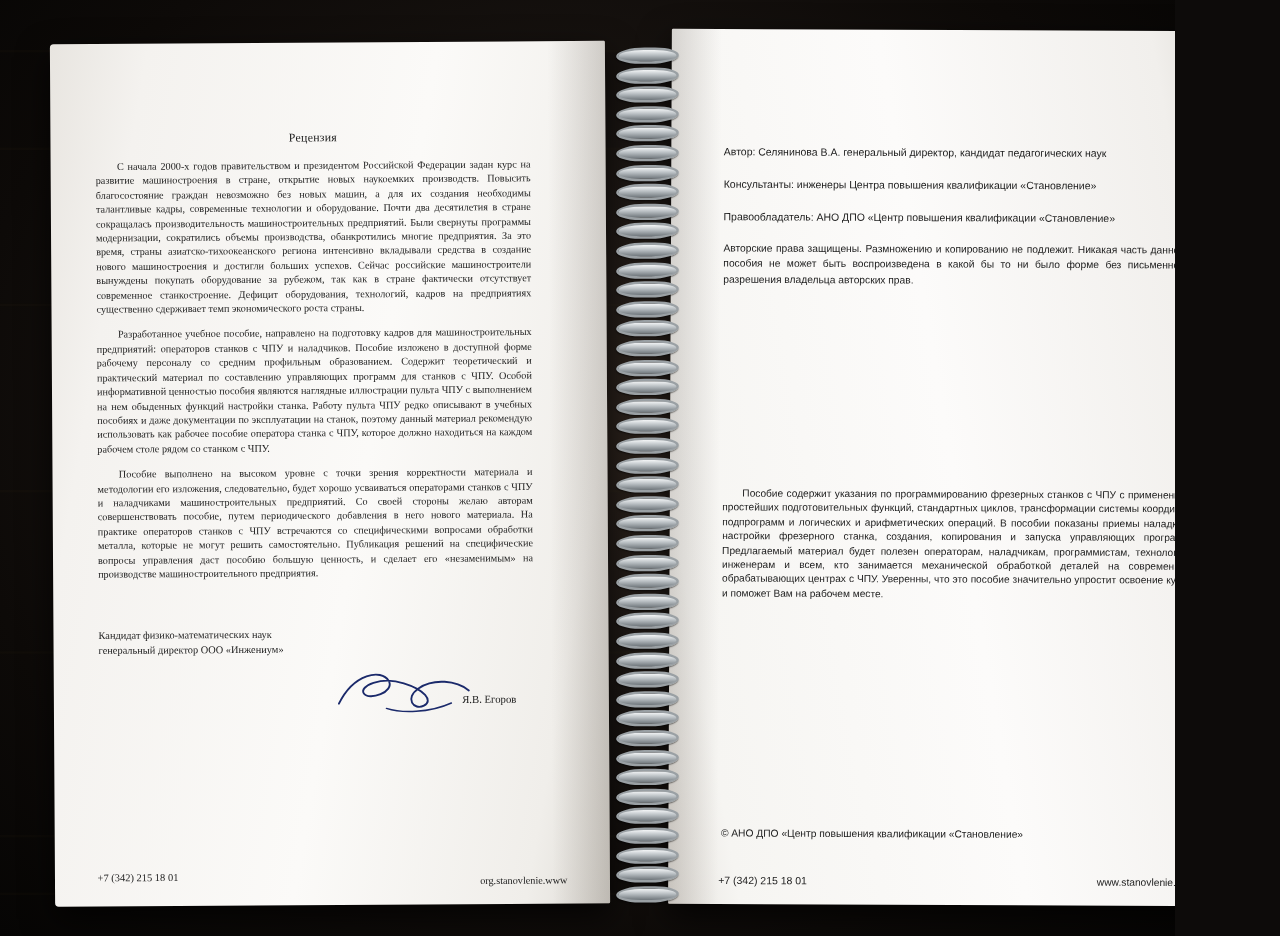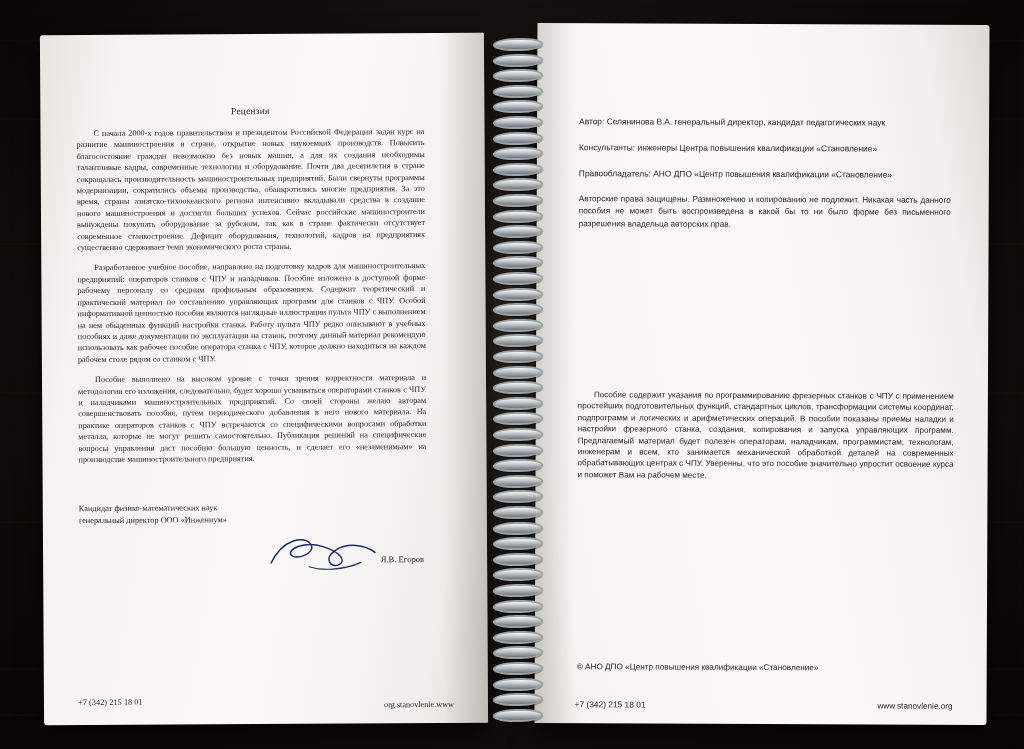--- a/index.html
+++ b/index.html
@@ -8,21 +8,21 @@
     background: #0d0b0a;
   }
   body {
     width: 1024px;
     height: 749px;
     overflow: hidden;
     font-family: "Liberation Serif", serif;
   }
   .scene {
     position: relative;
-    width: 1024px;
+    width: 940px;
     height: 749px;
     background: #17120f;
     background-image:
       radial-gradient(ellipse at 50% 45%, #2a211b 0%, #1a1512 38%, #0d0a08 75%, #060504 100%);
     overflow: hidden;
   }
   
   .grain {
     position: absolute;
     left: 0; right: 0;
@@ -132,21 +132,21 @@
     line-height: 11.5px;
     color: #1b1b1b;
   }
   .sign-row {
     position: relative;
     height: 46px;
     margin-top: 4px;
   }
   .sign-name {
     position: absolute;
-    right: 3px;
+    right: 14px;
     top: 26px;
     font-size: 8.6px;
     color: #1b1b1b;
   }
   .signature {
     position: absolute;
     left: 186px;
     top: 2px;
     width: 120px;
     height: 42px;

